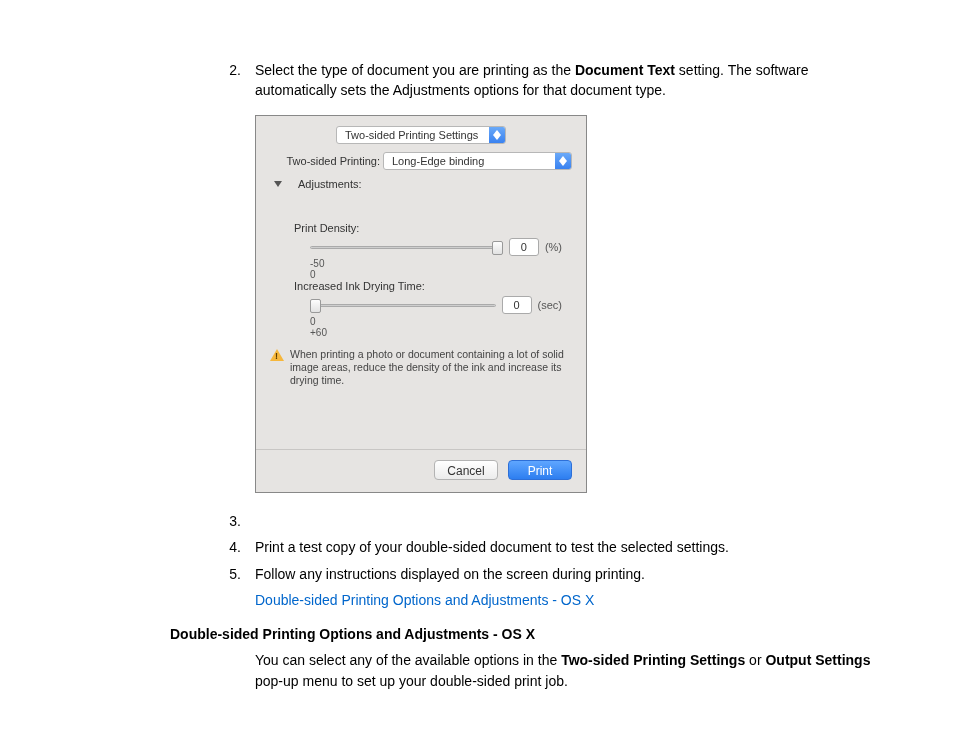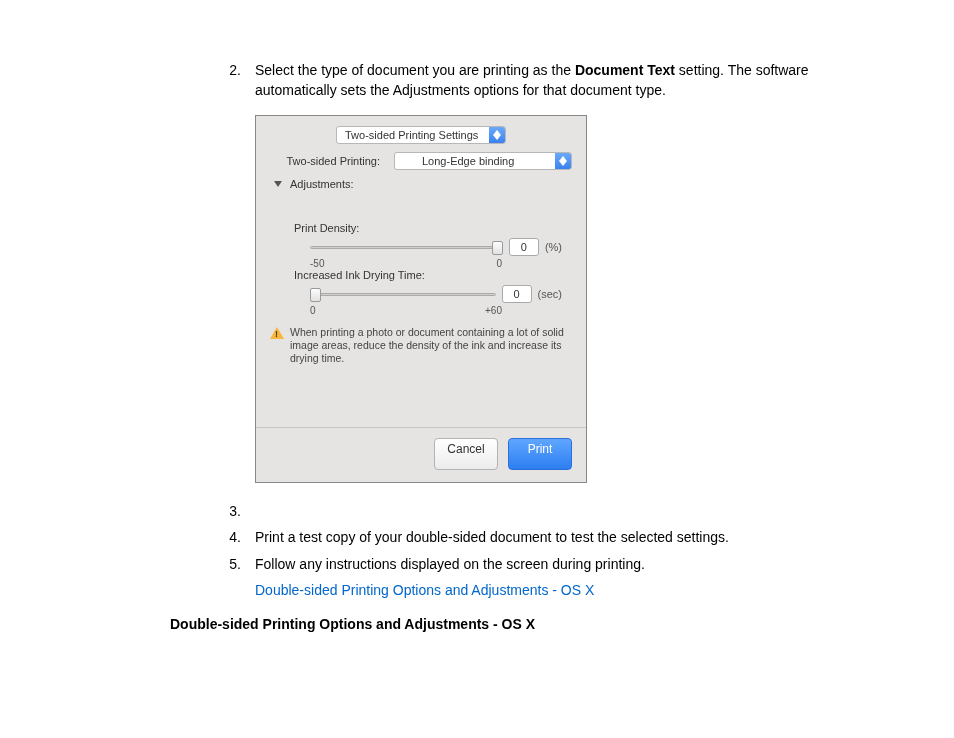--- a/index.html
+++ b/index.html
@@ -65,21 +65,21 @@
   }
   .dlg-row {
     display: flex;
     align-items: center;
     margin-bottom: 8px;
   }
   .dlg-row.center { justify-content: center; }
   .dlg-label {
     width: 110px;
     text-align: right;
-    padding-right: 14px;
+    padding-right: 3px;
     font-size: 11px;
   }
   .osx-select {
     display: flex;
     align-items: center;
     background: #fff;
     border: 1px solid #b7b7b7;
     border-radius: 3px;
     height: 18px;
     font-size: 11px;
@@ -98,21 +98,21 @@
     display: flex;
     flex-direction: column;
     align-items: center;
     justify-content: center;
     gap: 0px;
   }
   .osx-select .sel-arrows svg { display: block; }
   .disclosure {
     display: flex;
     align-items: center;
-    gap: 8px;
+    gap: 16px;
     font-size: 11px;
     margin: 6px 0 4px 4px;
   }
   .disclosure .tri {
     width: 0; height: 0;
     border-left: 4px solid transparent;
     border-right: 4px solid transparent;
     border-top: 6px solid #555;
   }
   .sub-label {
@@ -167,20 +167,21 @@
   .unit {
     font-size: 11px;
     color: #555;
   }
   .slider-ticks {
     display: flex;
     justify-content: space-between;
     font-size: 10px;
     color: #555;
     margin-right: 60px;
+    flex-direction: column;
   }
   .warn-row {
     display: flex;
     gap: 6px;
     margin-top: 10px;
     font-size: 10.5px;
     line-height: 1.25;
     color: #444;
   }
   .warn-icon {
@@ -208,21 +209,21 @@
     margin: 0;
   }
   .dlg-buttons {
     display: flex;
     justify-content: flex-end;
     gap: 10px;
     padding: 10px 14px 12px 14px;
   }
   .osx-btn {
     min-width: 64px;
-    height: 32px;
+    height: 20px;
     border-radius: 4px;
     font-size: 12px;
     text-align: center;
     line-height: 20px;
     border: 1px solid #b3b3b3;
     background: linear-gradient(#ffffff,#ececec);
     box-sizing: border-box;
   }
   .osx-btn.primary {
     background: linear-gradient(#5fa6ff,#2d7ef0);
@@ -254,21 +255,21 @@
               </svg>
             <svg width="8" height="5">
                 <polygon points="0,0 8,0 4,5" fill="#fff"></polygon>
               </svg>
           </span>
         </div>
       </div>
 
       <div class="dlg-row">
         <div class="dlg-label">Two-sided Printing:</div>
-        <div class="osx-select" style="flex:1;padding-left:19px;">
+        <div class="osx-select" style="flex:1;">
           <span class="sel-text">Long-Edge binding</span>
           <span class="sel-arrows">
             <svg width="8" height="5">
                 <polygon points="4,0 8,5 0,5" fill="#fff"></polygon>
               </svg>
             <svg width="8" height="5">
                 <polygon points="0,0 8,0 4,5" fill="#fff"></polygon>
               </svg>
           </span>
         </div>
@@ -339,14 +340,17 @@
   <div class="list-item">
     <div class="list-num">5.</div>
     <div class="list-text">Follow any instructions displayed on the screen during printing.</div>
   </div>
 
   <div class="indent-block">
     <a class="link" href="#">Double-sided Printing Options and Adjustments - OS X</a>
   </div>
 
   <div class="heading-block">Double-sided Printing Options and Adjustments - OS X</div>
+  <div class="indent-block">
+    <span>You can select any of the available options in the </span><b>Two-sided Printing Settings</b><span> or </span><b>Output Settings</b><span> pop-up menu to set up your double-sided print job.</span>
+  </div>
 
 </div>
 
 </body></html>

